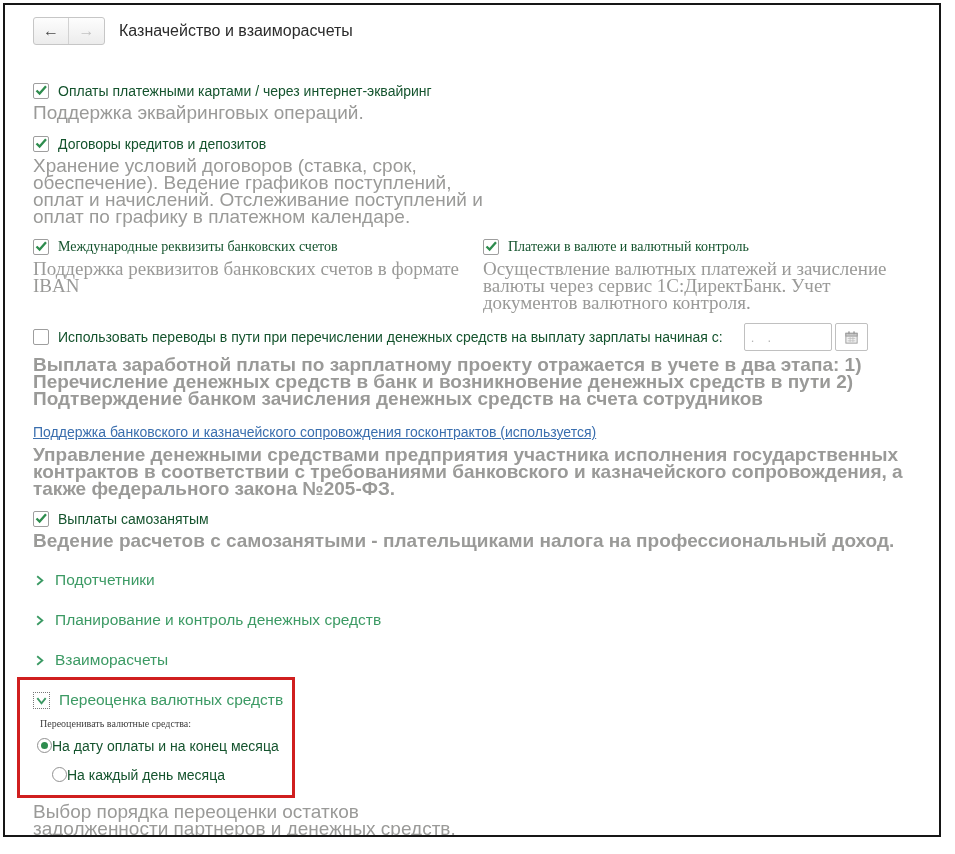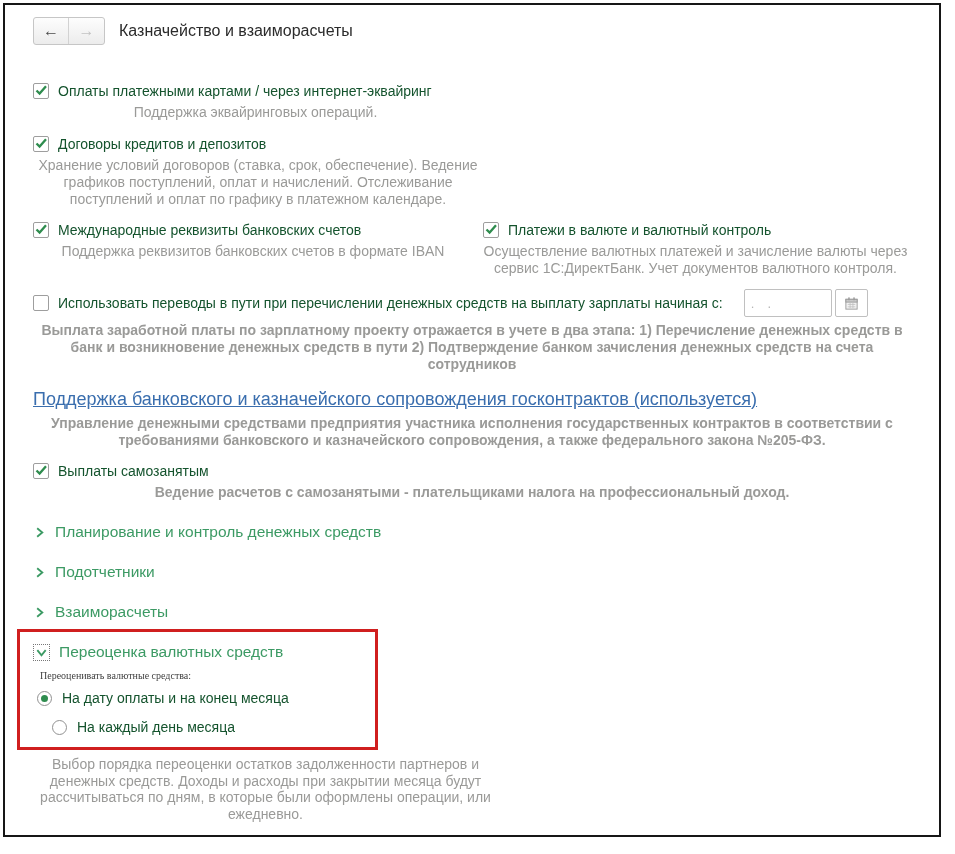--- a/index.html
+++ b/index.html
@@ -25,64 +25,64 @@
 
   
   .opt-row { display: flex; align-items: center; gap: 9px; }
   .cbx {
     width: 16px; height: 16px; min-width: 16px;
     border: 1px solid #9e9e9e; border-radius: 2px; background: #fff;
     display: inline-flex; align-items: center; justify-content: center;
   }
   .cbx svg { margin-top: -2px; }
   .lbl { font-size: 14px; color: #14532d; }
-  .desc { font-size: 14px; color: #9a9a98; line-height: 17px; margin-top: 5px; text-align: center; }
+  .desc { font-size: 19px; color: #9a9a98; line-height: 17px; margin-top: 5px; }
 
   .mt40 { margin-top: 38px; }
   .mt15 { margin-top: 15px; }
   .mt14 { margin-top: 14px; }
   .mt12 { margin-top: 12px; }
   .mt16 { margin-top: 16px; }
   .mt22 { margin-top: 22px; }
 
-  .two-col { display: flex; align-items: flex-start; }
+  .two-col { display: flex; align-items: flex-start; font-family: Liberation Serif, serif; }
   .col-left { width: 452px; }
   .col-right { width: 430px; }
 
   
   .date-group { display: flex; gap: 3px; margin-left: 12px; }
   .date-input {
     width: 88px; height: 28px; border: 1px solid #c0c0c0; border-radius: 2px;
     font-family: "Liberation Sans", sans-serif; font-size: 13px; color: #555;
     padding: 0 6px; outline: none;
   }
   .date-input::placeholder { color: #b5b5b5; letter-spacing: 2px; }
   .cal-btn {
     width: 33px; height: 28px; border: 1px solid #c0c0c0; border-radius: 2px;
     background: #fff; display: flex; align-items: center; justify-content: center; cursor: pointer;
   }
 
-  .gov-link { font-size: 18px; color: #3a6eae; text-decoration: underline; cursor: pointer; display: inline-block; }
+  .gov-link { font-size: 14px; color: #3a6eae; text-decoration: underline; cursor: pointer; display: inline-block; }
   .wide { max-width: 905px; font-weight: bold; }
 
   
   .sec { display: flex; align-items: center; gap: 9px; cursor: pointer; }
   .sec .sec-title { font-size: 15.5px; color: #3c9a64; }
   .chev { display: inline-flex; align-items: center; justify-content: center; }
   .chev-focus { border: 1px dotted #777; padding: 1px; display: inline-flex; }
 
   
   .highlight {
     margin-left: -16px; margin-top: 8px;
-    width: 361px;
+    width: 278px;
     border: 3px solid #d01f1f;
     padding: 11px 8px 12px 13px;
   }
   .prompt { font-size: 10px; color: #3f3f3f; margin: 9px 0 0 7px; font-family: Liberation Serif, serif; }
-  .radio-row { display: flex; align-items: flex-end; gap: 10px; margin: 9px 0 0 4px; }
+  .radio-row { display: flex; align-items: flex-start; gap: 0; margin: 9px 0 0 4px; }
   .radio-row.second { margin-top: 13px; margin-left: 19px; }
   .radio {
     width: 15px; height: 15px; min-width: 15px; border-radius: 50%;
     border: 1px solid #919191; background: #fff;
     display: inline-flex; align-items: center; justify-content: center;
   }
   .radio .dot { width: 7px; height: 7px; border-radius: 50%; background: #2e8c4e; }
   .bottom-desc { max-width: 465px; margin-top: 6px; line-height: 16.5px; }
 </style>
 </head>
@@ -188,30 +188,30 @@
       </div>
       <div class="desc wide">Ведение расчетов с самозанятыми - плательщиками налога на профессиональный доход.</div>
     </div>
 
     <div class="sec mt22">
       <span class="chev">
         <svg width="13" height="13" viewBox="0 0 14 14">
             <path d="M4.5 2.5 L10 7 L4.5 11.5" fill="none" stroke="#3c9a64" stroke-width="2"></path>
           </svg>
       </span>
-      <span class="sec-title">Планирование и контроль денежных средств</span>
+      <span class="sec-title">Подотчетники</span>
     </div>
 
     <div class="sec mt22">
       <span class="chev">
         <svg width="13" height="13" viewBox="0 0 14 14">
             <path d="M4.5 2.5 L10 7 L4.5 11.5" fill="none" stroke="#3c9a64" stroke-width="2"></path>
           </svg>
       </span>
-      <span class="sec-title">Подотчетники</span>
+      <span class="sec-title">Планирование и контроль денежных средств</span>
     </div>
 
     <div class="sec mt22">
       <span class="chev">
         <svg width="13" height="13" viewBox="0 0 14 14">
             <path d="M4.5 2.5 L10 7 L4.5 11.5" fill="none" stroke="#3c9a64" stroke-width="2"></path>
           </svg>
       </span>
       <span class="sec-title">Взаиморасчеты</span>
     </div>

